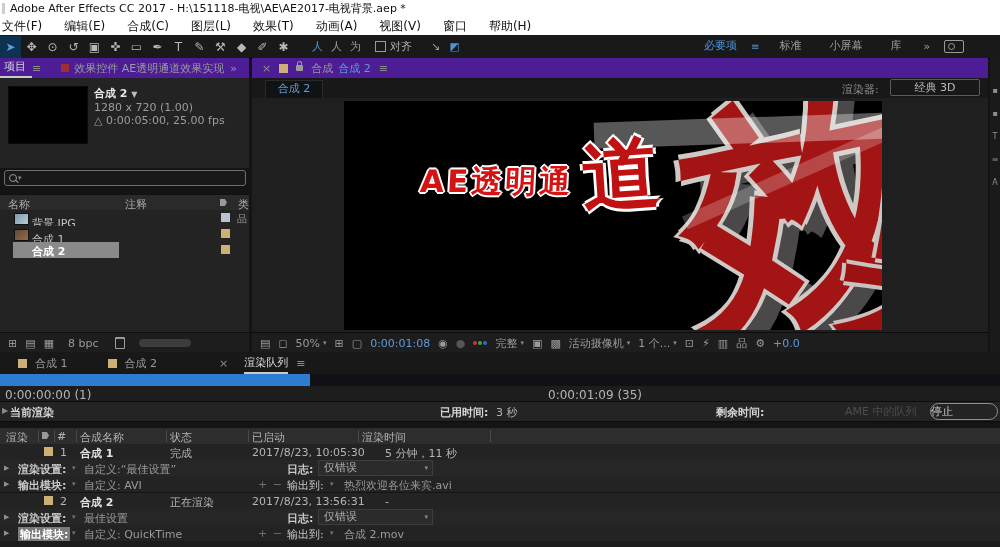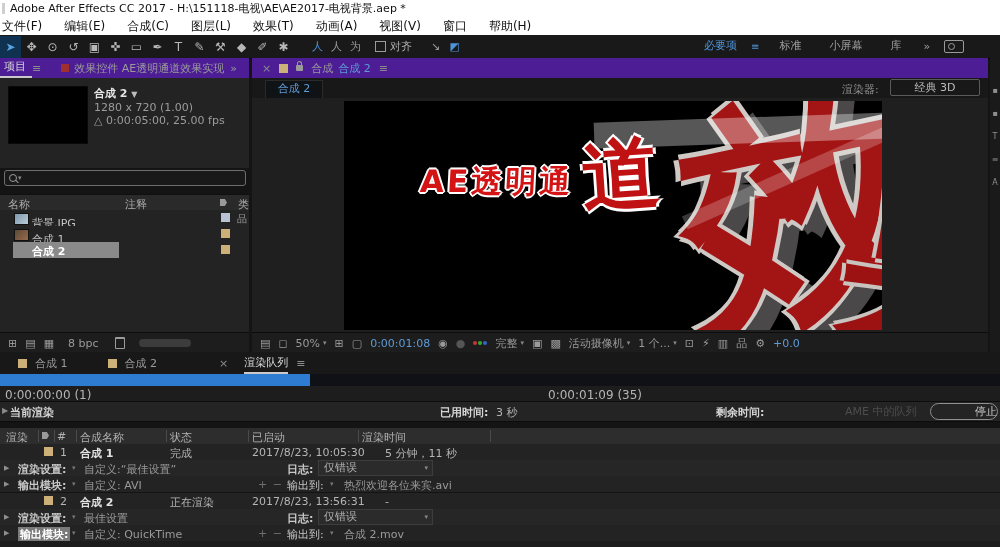--- a/index.html
+++ b/index.html
@@ -113,21 +113,21 @@
   .times{left:0;top:386px;width:1000px;height:15px;background:#1d1d1d;color:#b5b5b5;font-size:12px}
   .times .t0{position:absolute;left:5px;top:2px}
   .times .t1{position:absolute;left:548px;top:2px}
   .cur{left:0;top:401px;width:1000px;height:19px;background:#242424;border-top:1px solid #0c0c0c;border-bottom:1px solid #0c0c0c;color:#d5d5d5}
   .cur .arr{position:absolute;left:2px;top:4px;color:#8a8a8a;font-size:8px}
   .cur .lbl{position:absolute;left:10px;top:3px;font-weight:bold}
   .cur .el{position:absolute;left:440px;top:3px;font-weight:bold;color:#d5d5d5}
   .cur .ev{position:absolute;left:496px;top:3px;color:#b5b5b5}
   .cur .rl{position:absolute;left:716px;top:3px;font-weight:bold}
   .ame{position:absolute;left:845px;top:2px;color:#4d4d4d}
-  .stop{position:absolute;left:930px;top:1px;width:66px;height:15px;border:1px solid #8f8f8f;border-radius:9px;text-align:right;line-height:15px;color:#cfcfcf}
+  .stop{position:absolute;left:930px;top:1px;width:66px;height:15px;border:1px solid #8f8f8f;border-radius:9px;text-align:left;line-height:15px;color:#cfcfcf}
   .rq-head{left:0;top:428px;width:1000px;height:16px;background:#2d2d2d;border-bottom:1px solid #101010;color:#b2b2b2}
   .rq-head span{position:absolute;top:2px}
   .hd0{left:6px}.hd1{left:57px}.hd2{left:80px}.hd3{left:170px}.hd4{left:252px}.hd5{left:362px}
   .hdiv{position:absolute;top:2px;width:1px;height:12px;background:#4a4a4a}
   .rq-row{left:0;width:1000px;height:16px;background:#232323}
   .rq-row.alt{background:#262626}
   .rq-row .tri{position:absolute;left:4px;top:4px;color:#8f8f8f;font-size:7px}
   .rq-row .rsw{position:absolute;left:44px;top:3px;width:9px;height:9px;background:#cdb078}
   .rq-row .num{position:absolute;left:60px;top:2px;color:#b5b5b5}
   .rq-row .cname{position:absolute;left:80px;top:2px;color:#e2e2e2;font-weight:bold}

